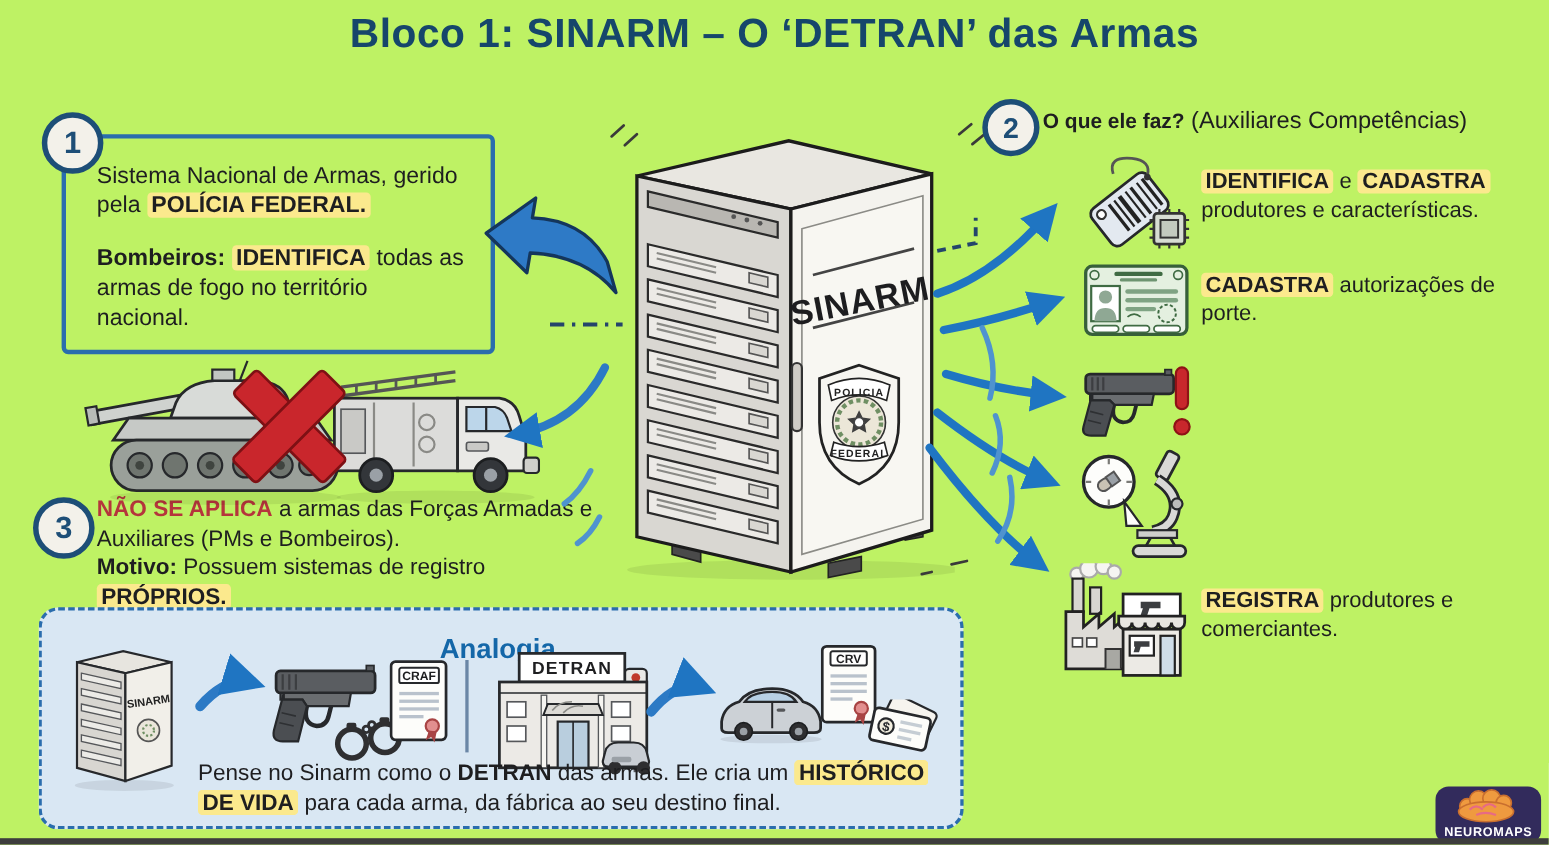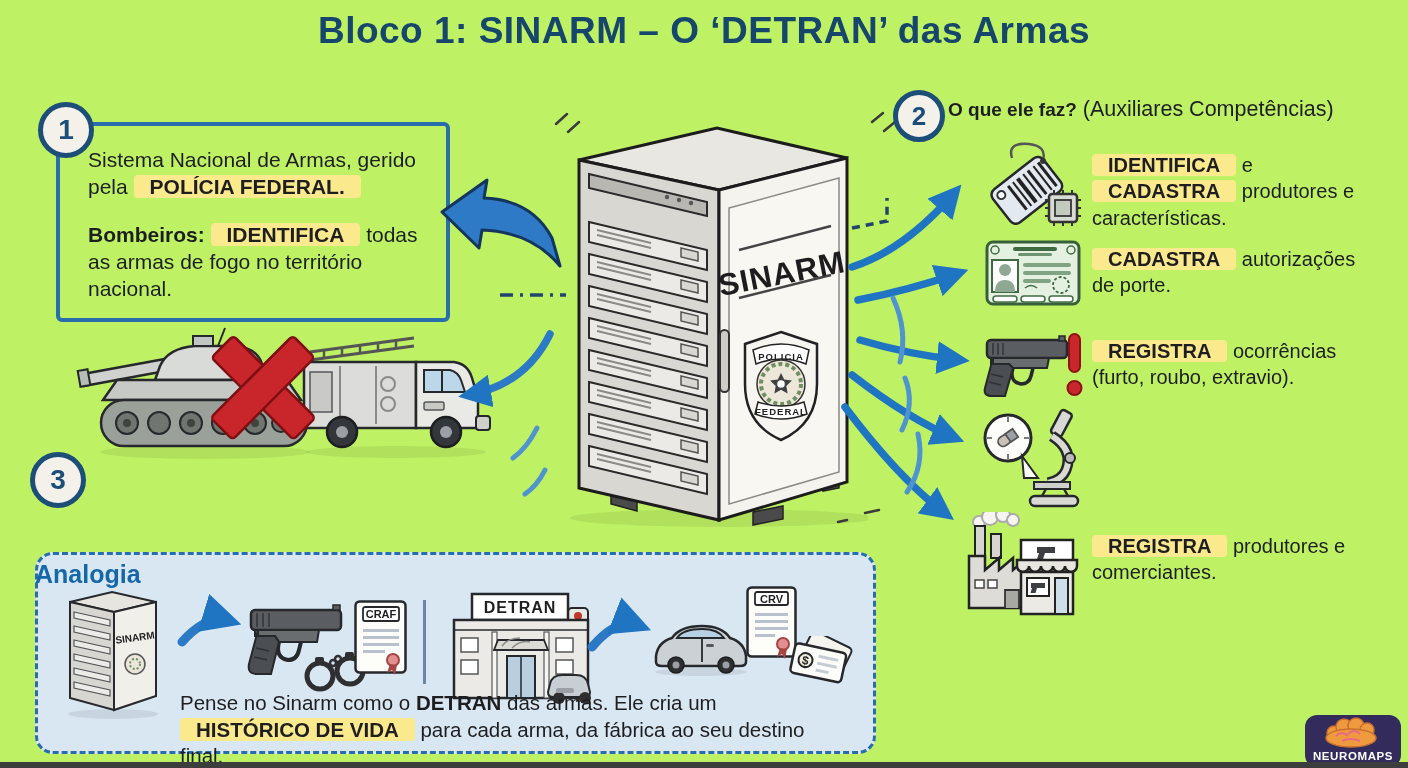--- a/index.html
+++ b/index.html
@@ -1,37 +1,37 @@
 <!DOCTYPE html>
 <html><head>
 <meta charset="utf-8">
 <style>
   html,body{margin:0;padding:0;}
   #page{position:relative;width:1408px;height:768px;background:#bef264;overflow:hidden;
         font-family:"Liberation Sans","DejaVu Sans",sans-serif;color:#1e1e20;}
   .abs{position:absolute;}
   .b{font-weight:bold;}
-  .hl{background:#fbe98d;border-radius:4px;padding:0 16px;
+  .hl{background:#fbe98d;border-radius:4px;padding:0 4px;
       -webkit-box-decoration-break:clone;box-decoration-break:clone;}
   .red{color:#b5353c;font-weight:bold;}
   #title{left:0;top:10px;width:1408px;text-align:center;font-size:37px;font-weight:800;
          color:#16466b;letter-spacing:.5px;}
   .numbadge{width:46px;height:46px;border:5px solid #1d4e77;border-radius:50%;
             background:#f3f1ea;color:#1d4e77;font-size:28px;font-weight:800;
             display:flex;align-items:center;justify-content:center;z-index:5;}
   #box1{left:56px;top:122px;width:386px;height:192px;border:4px solid #2a6dad;border-radius:6px;}
   #box1-text{left:88px;top:146px;width:336px;font-size:21px;line-height:1.3;}
   #box1-text .para{margin:0 0 20px 0;}
   #sec2-head{left:948px;top:97px;width:430px;font-size:21.5px;}
   #sec2-head .hb{font-weight:800;font-size:19px;}
   .item-text{font-size:20px;line-height:1.32;}
   #sec3-text{left:88px;top:450px;width:480px;font-size:20.5px;line-height:1.3;}
   #analogy-box{left:35px;top:552px;width:835px;height:196px;background:#d9e7f3;
                border:3px dashed #2a6dad;border-radius:18px;z-index:1;}
-  #analogy-title{left:35px;top:560px;width:835px;font-size:25px;
+  #analogy-title{left:35px;top:576px;width:835px;text-align:center;font-size:25px;
                  font-weight:800;color:#1467a8;z-index:2;}
   #analogy-text{left:180px;top:690px;width:670px;font-size:20.5px;line-height:1.3;z-index:2;}
   #analogy-divider{left:423px;top:600px;width:3px;height:84px;background:#6b87a6;z-index:2;}
   #bottom-bar{left:0;bottom:0;width:1408px;height:6px;background:#3d3d3d;z-index:9;}
   svg text{font-family:"Liberation Sans","DejaVu Sans",sans-serif;}
 </style>
 </head>
 <body>
 
 <div id="page">
@@ -196,21 +196,20 @@
         <line x1="20" y1="13" x2="20" y2="25"></line>
       </g>
     <rect x="76" y="6" width="6" height="5" fill="#5a5d61" stroke="#26282b" stroke-width="1.5"></rect>
     <path d="M8 28 H66 L64 38 H30 L26 34 H8 Z" fill="#6a6d70" stroke="#26282b" stroke-width="2"></path>
     <path d="M30 38 Q26 52 38 54 Q46 54 48 46 L50 38" fill="none" stroke="#26282b" stroke-width="3.5"></path>
     <path d="M10 28 L2 58 Q0 66 9 66 H22 L30 38 L26 34 H10 Z" fill="#4b4e52" stroke="#26282b" stroke-width="2"></path>
     <path d="M8 44 l12 3 M6 52 l12 3" stroke="#2e3033" stroke-width="1.5"></path>
     <rect x="86" y="4" width="11" height="38" rx="5.5" fill="#c8272c" stroke="#8e1216" stroke-width="2"></rect>
     <circle cx="91.5" cy="58" r="7" fill="#c8272c" stroke="#8e1216" stroke-width="2"></circle>
   </svg>
-  <div class="abs item-text" style="left:1092px;top:338px;width:280px"><span class="b hl">REGISTRA</span><span> ocorrências (furto, roubo, extravio).</span></div>
 
   <svg class="abs" style="left:980px;top:408px" width="106" height="100" viewBox="0 0 106 100">
     <circle cx="28" cy="30" r="23" fill="#fdfdfb" stroke="#26282b" stroke-width="3"></circle>
     <g stroke="#7a7a76" stroke-width="2">
         <line x1="28" y1="9" x2="28" y2="14"></line>
         <line x1="28" y1="46" x2="28" y2="51"></line>
         <line x1="7" y1="30" x2="12" y2="30"></line>
         <line x1="44" y1="30" x2="49" y2="30"></line>
       </g>
     <g transform="rotate(-35 28 30)">
@@ -300,20 +299,24 @@
   <svg class="abs" style="left:197px;top:320px;z-index:4" width="132" height="136" viewBox="0 0 132 136">
     <g transform="rotate(45 66 68)">
         <rect x="8" y="52" width="116" height="31" rx="4" fill="#c9262c" stroke="#7e1014" stroke-width="2.5"></rect>
       </g>
     <g transform="rotate(-45 66 68)">
         <rect x="8" y="52" width="116" height="31" rx="4" fill="#c9262c" stroke="#7e1014" stroke-width="2.5"></rect>
       </g>
   </svg>
 
   <div class="abs numbadge" style="left:30px;top:452px;">3</div>
+  <div id="sec3-text" class="abs">
+    <div><span class="b red">NÃO SE APLICA</span><span> a armas das Forças Armadas e Auxiliares (PMs e Bombeiros).</span></div>
+    <div><span class="b">Motivo:</span><span> Possuem sistemas de registro </span><span class="b hl">PRÓPRIOS.</span></div>
+  </div>
 
   <div id="analogy-box" class="abs"></div>
   <div id="analogy-title" class="abs">Analogia</div>
   <div id="analogy-divider" class="abs"></div>
 
   <svg class="abs" style="left:62px;top:578px;z-index:2" width="102" height="142" viewBox="0 0 102 142">
     <ellipse cx="51" cy="136" rx="45" ry="5" fill="rgba(0,0,0,0.08)"></ellipse>
     <path d="M8 24 L50 14 L94 24 L52 34 Z" fill="#e7e5df" stroke="#26282b" stroke-width="2"></path>
     <path d="M8 24 L52 34 L52 132 L8 120 Z" fill="#d8d6d1" stroke="#26282b" stroke-width="2"></path>
     <path d="M52 34 L94 24 L94 118 L52 132 Z" fill="#f1efe9" stroke="#26282b" stroke-width="2"></path>

